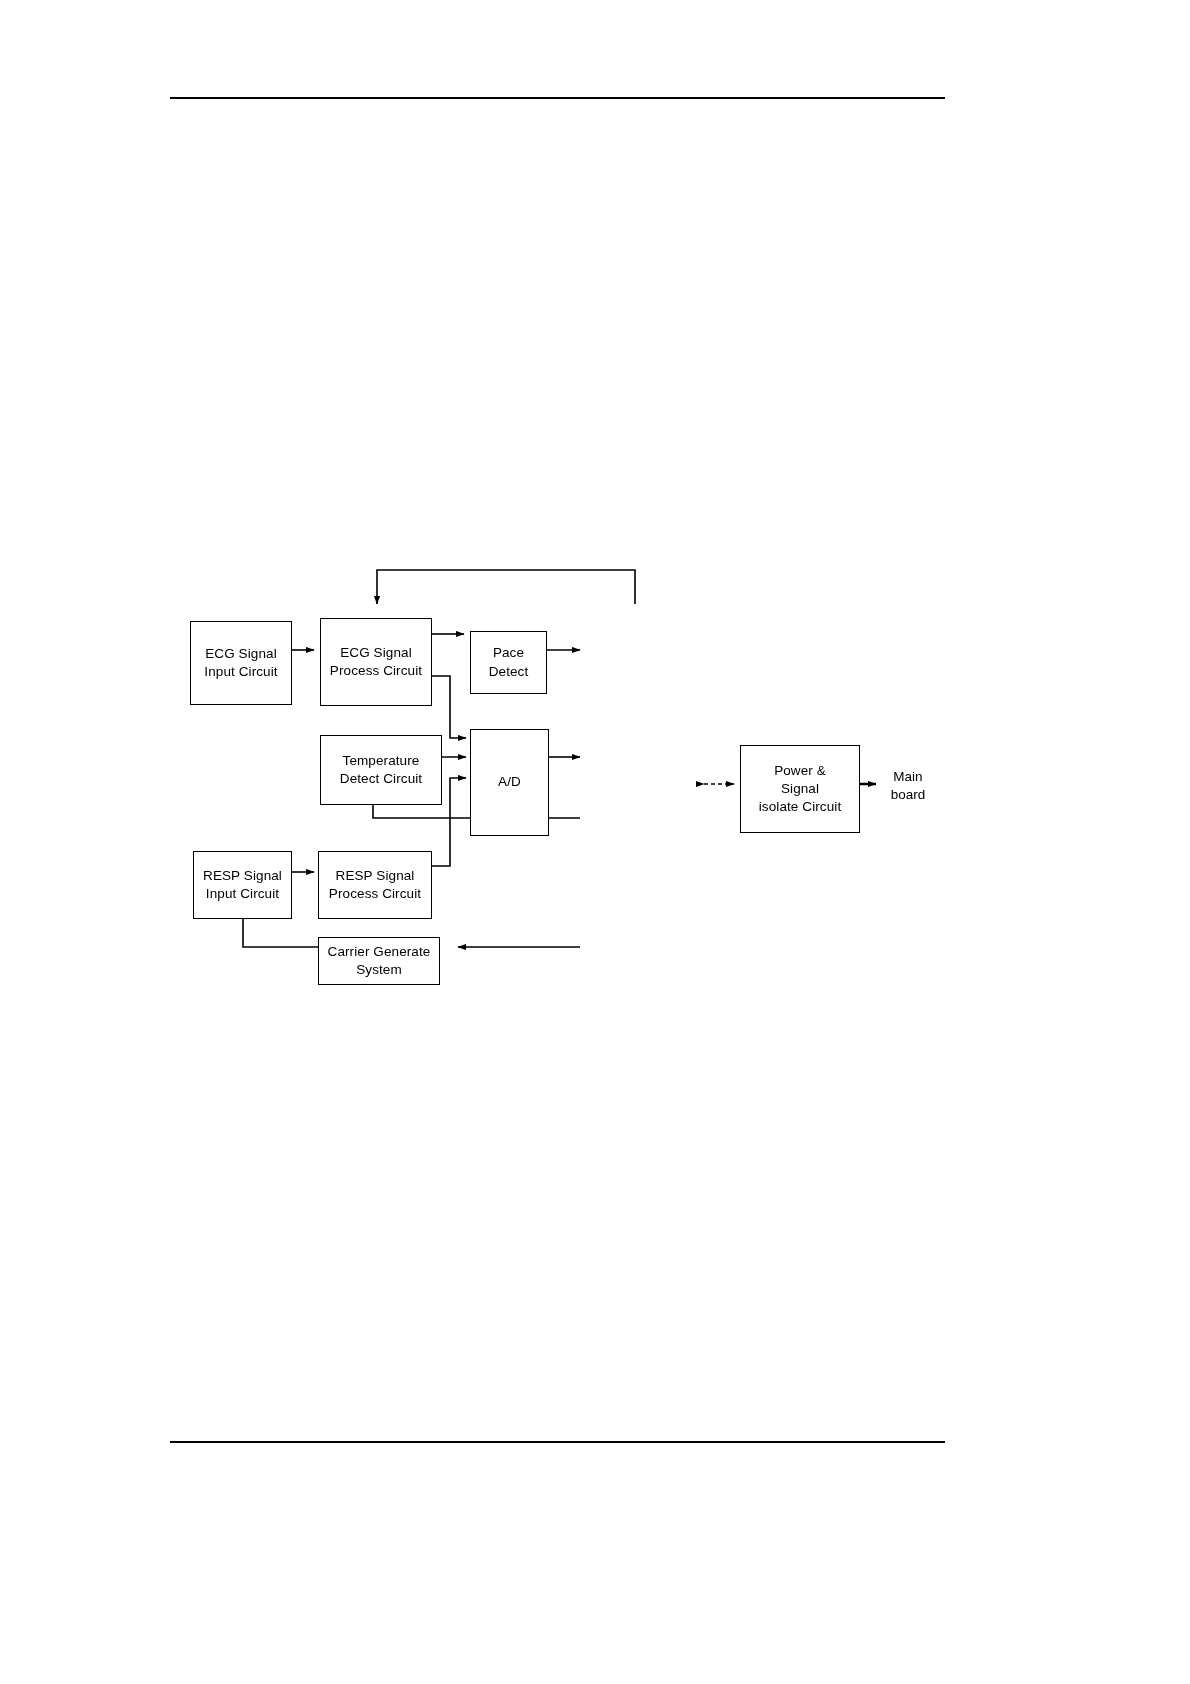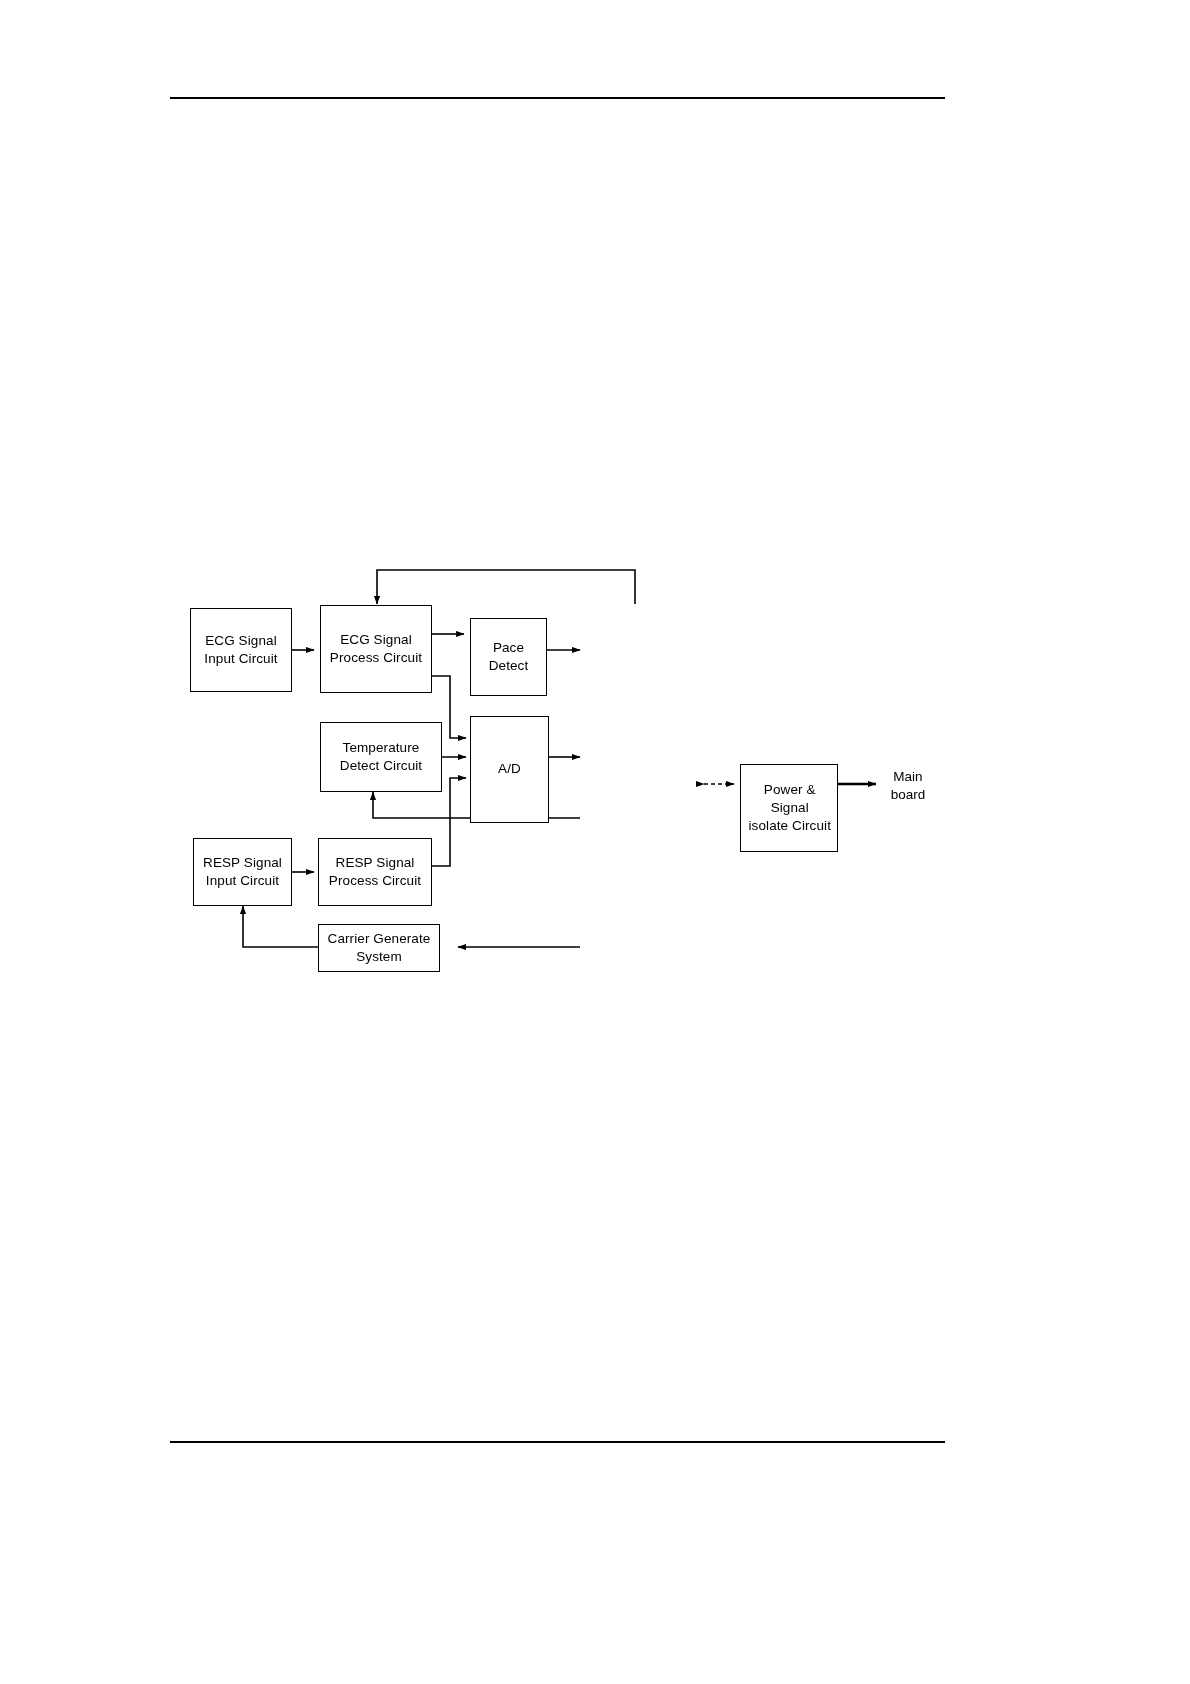--- a/index.html
+++ b/index.html
@@ -12,21 +12,21 @@
   .rule.top{top:97px;}
   .rule.bot{top:1441px;}
 
   
   .diagram{position:absolute;left:0;top:0;width:1190px;height:1684px;}
   .diagram svg{position:absolute;left:0;top:0;}
 
   .box{position:absolute;border:1.4px solid #000;background:#fff;
        display:flex;align-items:center;justify-content:center;text-align:center;
        font-size:13.5px;line-height:1.35;letter-spacing:.1px;color:#000;
-       box-sizing:border-box;}
+       box-sizing:border-box;margin-top:13px;}
   .box span{display:block;padding:0 3px;}
 
   .plain{position:absolute;font-size:13.5px;line-height:1.35;text-align:center;color:#000;}
 </style>
 </head>
 <body>
 
 <div class="page">
 
   <div class="rule top"></div>
@@ -87,42 +87,42 @@
         </span>
     </div>
 
     <div class="box" style="left:320px;top:605px;width:112px;height:88px;">
       <span>
           <span>ECG Signal</span>
           <span>Process Circuit</span>
         </span>
     </div>
 
-    <div class="box" style="left:470px;top:618px;width:77px;height:78px;">
+    <div class="box" style="left:470px;top:618px;width:77px;height:63px;">
       <span>
           <span>Pace</span>
           <span>Detect</span>
         </span>
     </div>
 
     <div class="box" style="left:320px;top:722px;width:122px;height:70px;">
       <span>
           <span>Temperature</span>
           <span>Detect Circuit</span>
         </span>
     </div>
 
     <div class="box" style="left:470px;top:716px;width:79px;height:107px;">
       <span>
           <span>A/D</span>
         </span>
     </div>
 
 
-    <div class="box" style="left:740px;top:764px;width:98px;height:88px;justify-content:flex-end;">
+    <div class="box" style="left:740px;top:732px;width:120px;height:88px;">
       <span>
           <span>Power &amp;</span>
           <span>Signal</span>
           <span>isolate Circuit</span>
         </span>
     </div>
 
     <div class="plain" style="left:872px;top:768px;width:72px;">
       <span>Main</span><br>
       <span>board</span>

